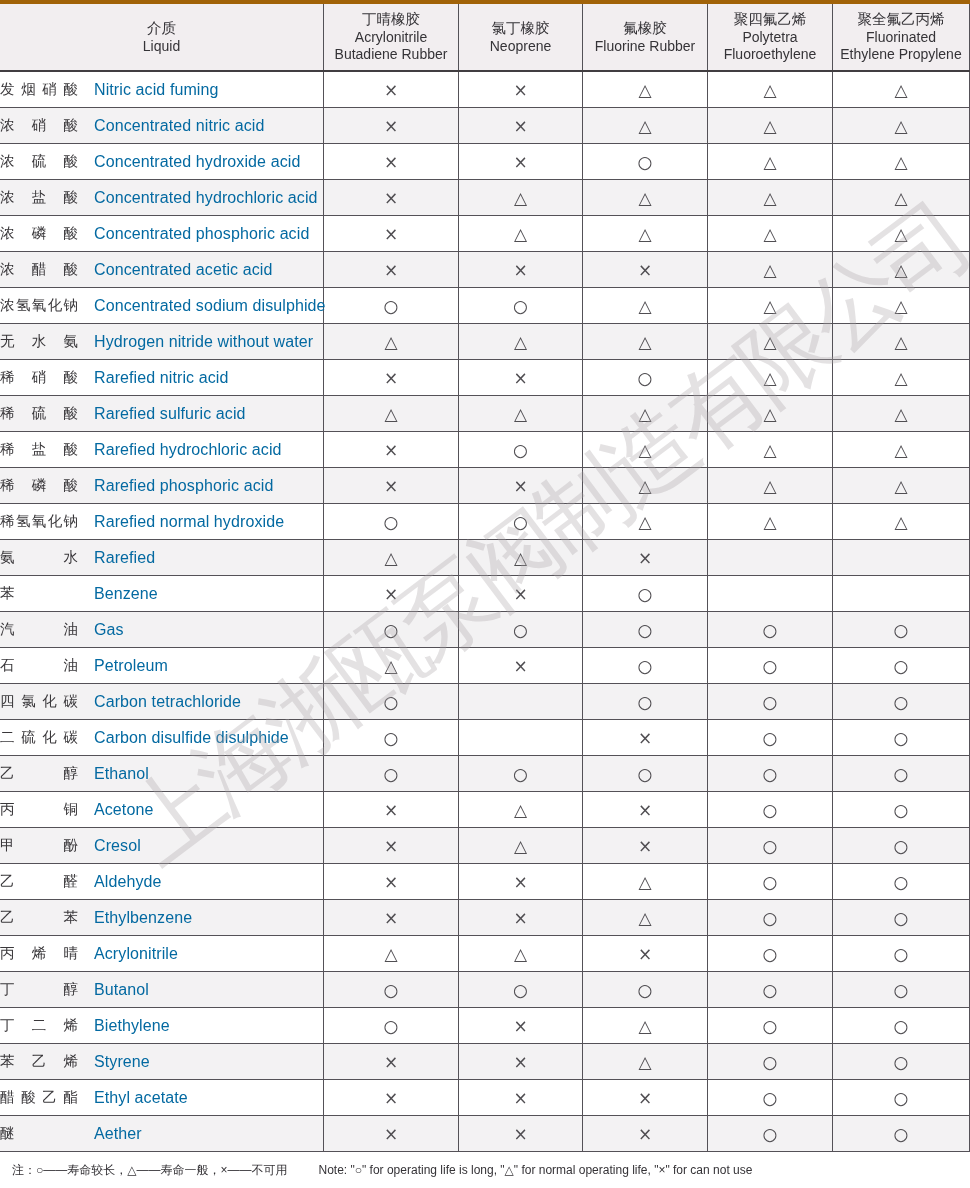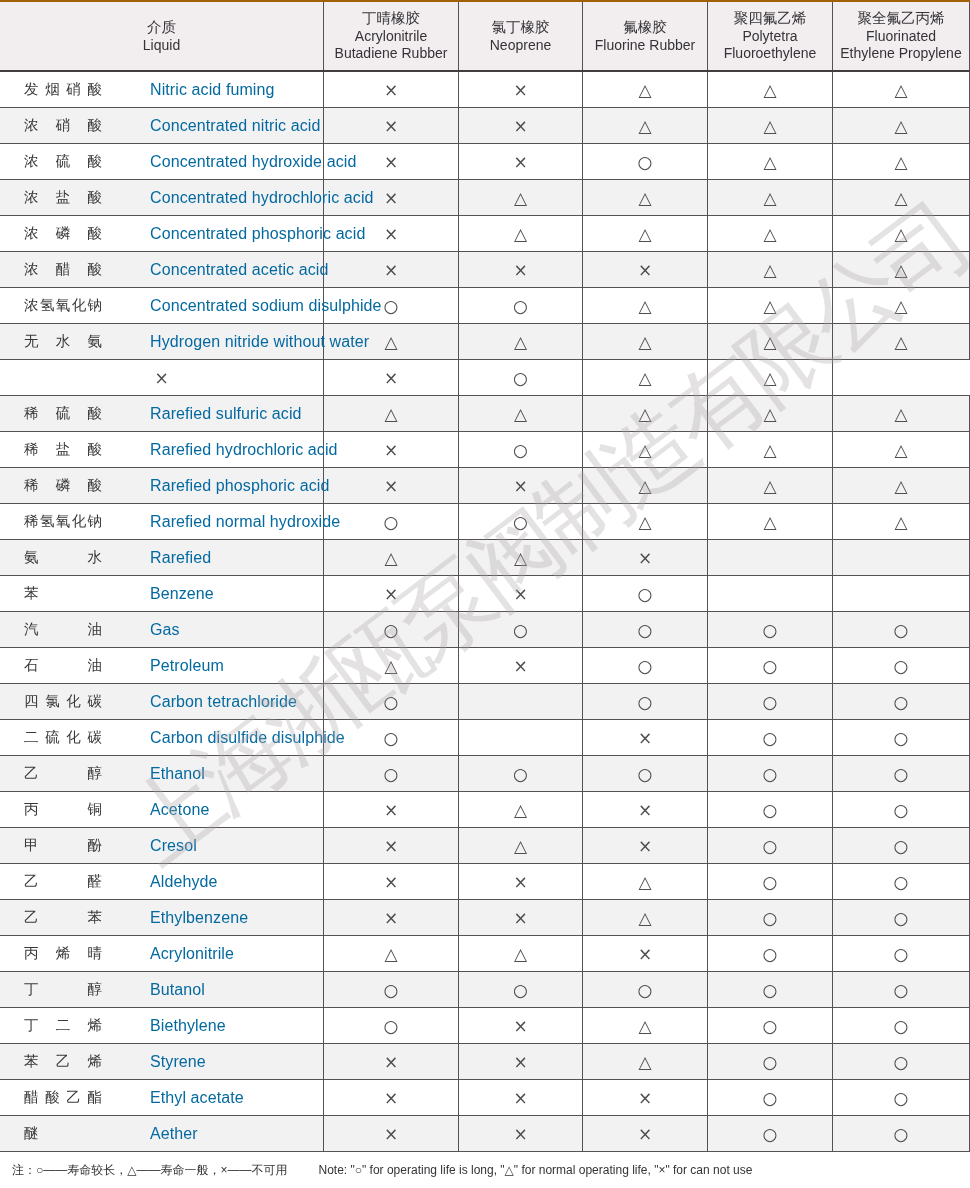--- a/index.html
+++ b/index.html
@@ -7,37 +7,37 @@
   .page {
     position:relative; width:970px; height:1188px; background:#ffffff;
     font-family:"Liberation Sans","DejaVu Sans",sans-serif; color:#2f2d30;
     overflow:hidden;
   }
   .grid-cols { display:grid; grid-template-columns:324px 135px 124px 125px 125px 137px; }
 
   
   .thead {
     height:72px; background:#f2eef0;
-    border-top:2px solid #a16207; border-bottom:2px solid #413e41;
+    border-top:4px solid #a16207; border-bottom:2px solid #413e41;
   }
   .th {
     display:flex; flex-direction:column; align-items:center; justify-content:center;
     text-align:center; border-right:1px solid #545157; padding:0 5px;
     font-size:14px; line-height:17px; color:#353337;
   }
   .th .cn { font-size:14.5px; margin-bottom:1px; }
 
   
   .row { height:36px; border-bottom:1px solid #545157; background:#ffffff; }
   .row.alt { background:#f3f2f3; }
   .cell {
     display:flex; align-items:center; justify-content:center;
     border-right:1px solid #545157; height:100%;
   }
-  .liquid-cell { justify-content:flex-start; padding-left:24px;gap:32px; }
+  .liquid-cell { justify-content:flex-start; padding-left:0; }
   .cn-name {
     display:inline-block; width:78px; flex-shrink:0;
     font-size:14.5px; color:#39373a;
     text-align:justify; text-align-last:justify;
   }
   .en-name { margin-left:16px; font-size:16px; color:#0369a1; letter-spacing:0.1px; white-space:nowrap; }
   .sym { font-size:17px; color:#504e52; font-family:"DejaVu Sans",sans-serif; }
 
   
   .tfoot {
@@ -178,20 +178,24 @@
       <span class="en-name">Hydrogen nitride without water</span>
     </div>
     <div class="cell sym">△</div>
     <div class="cell sym">△</div>
     <div class="cell sym">△</div>
     <div class="cell sym">△</div>
     <div class="cell sym">△</div>
   </div>
 
   <div class="row grid-cols">
+    <div class="cell liquid-cell">
+      <span class="cn-name">稀硝酸</span>
+      <span class="en-name">Rarefied nitric acid</span>
+    </div>
     <div class="cell sym">×</div>
     <div class="cell sym">×</div>
     <div class="cell sym">○</div>
     <div class="cell sym">△</div>
     <div class="cell sym">△</div>
   </div>
 
   <div class="row grid-cols alt">
     <div class="cell liquid-cell">
       <span class="cn-name">稀硫酸</span>

